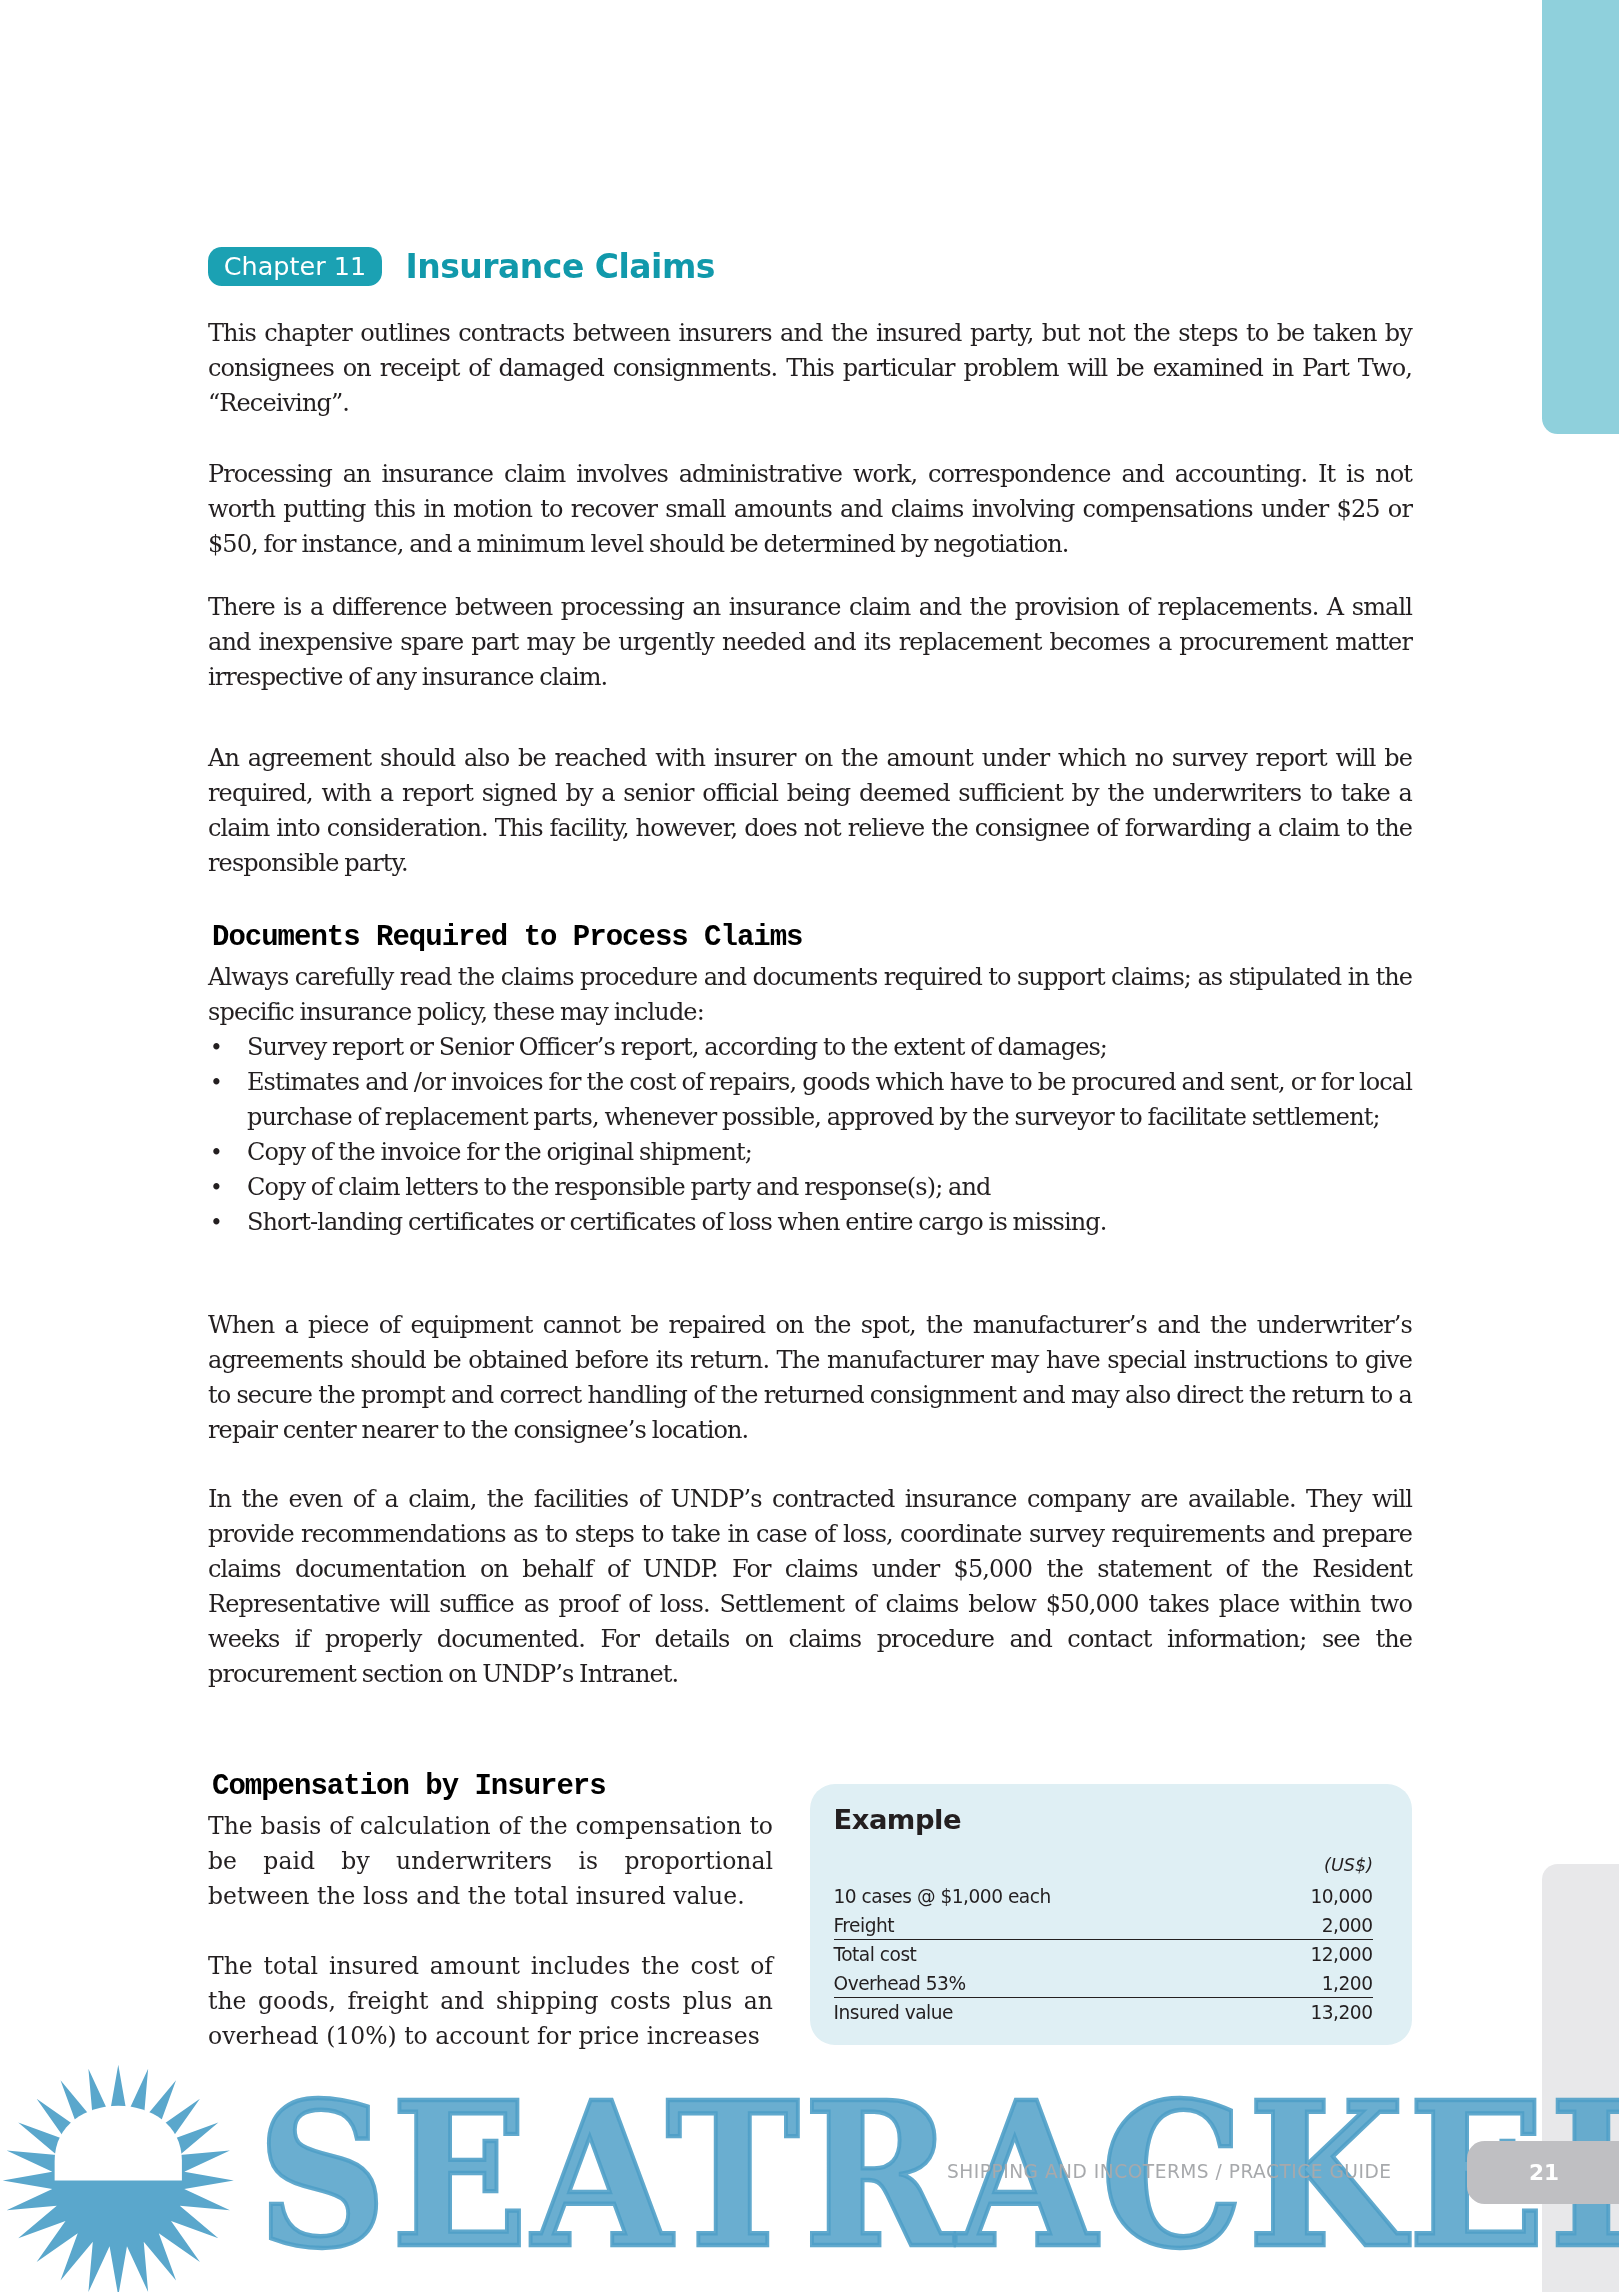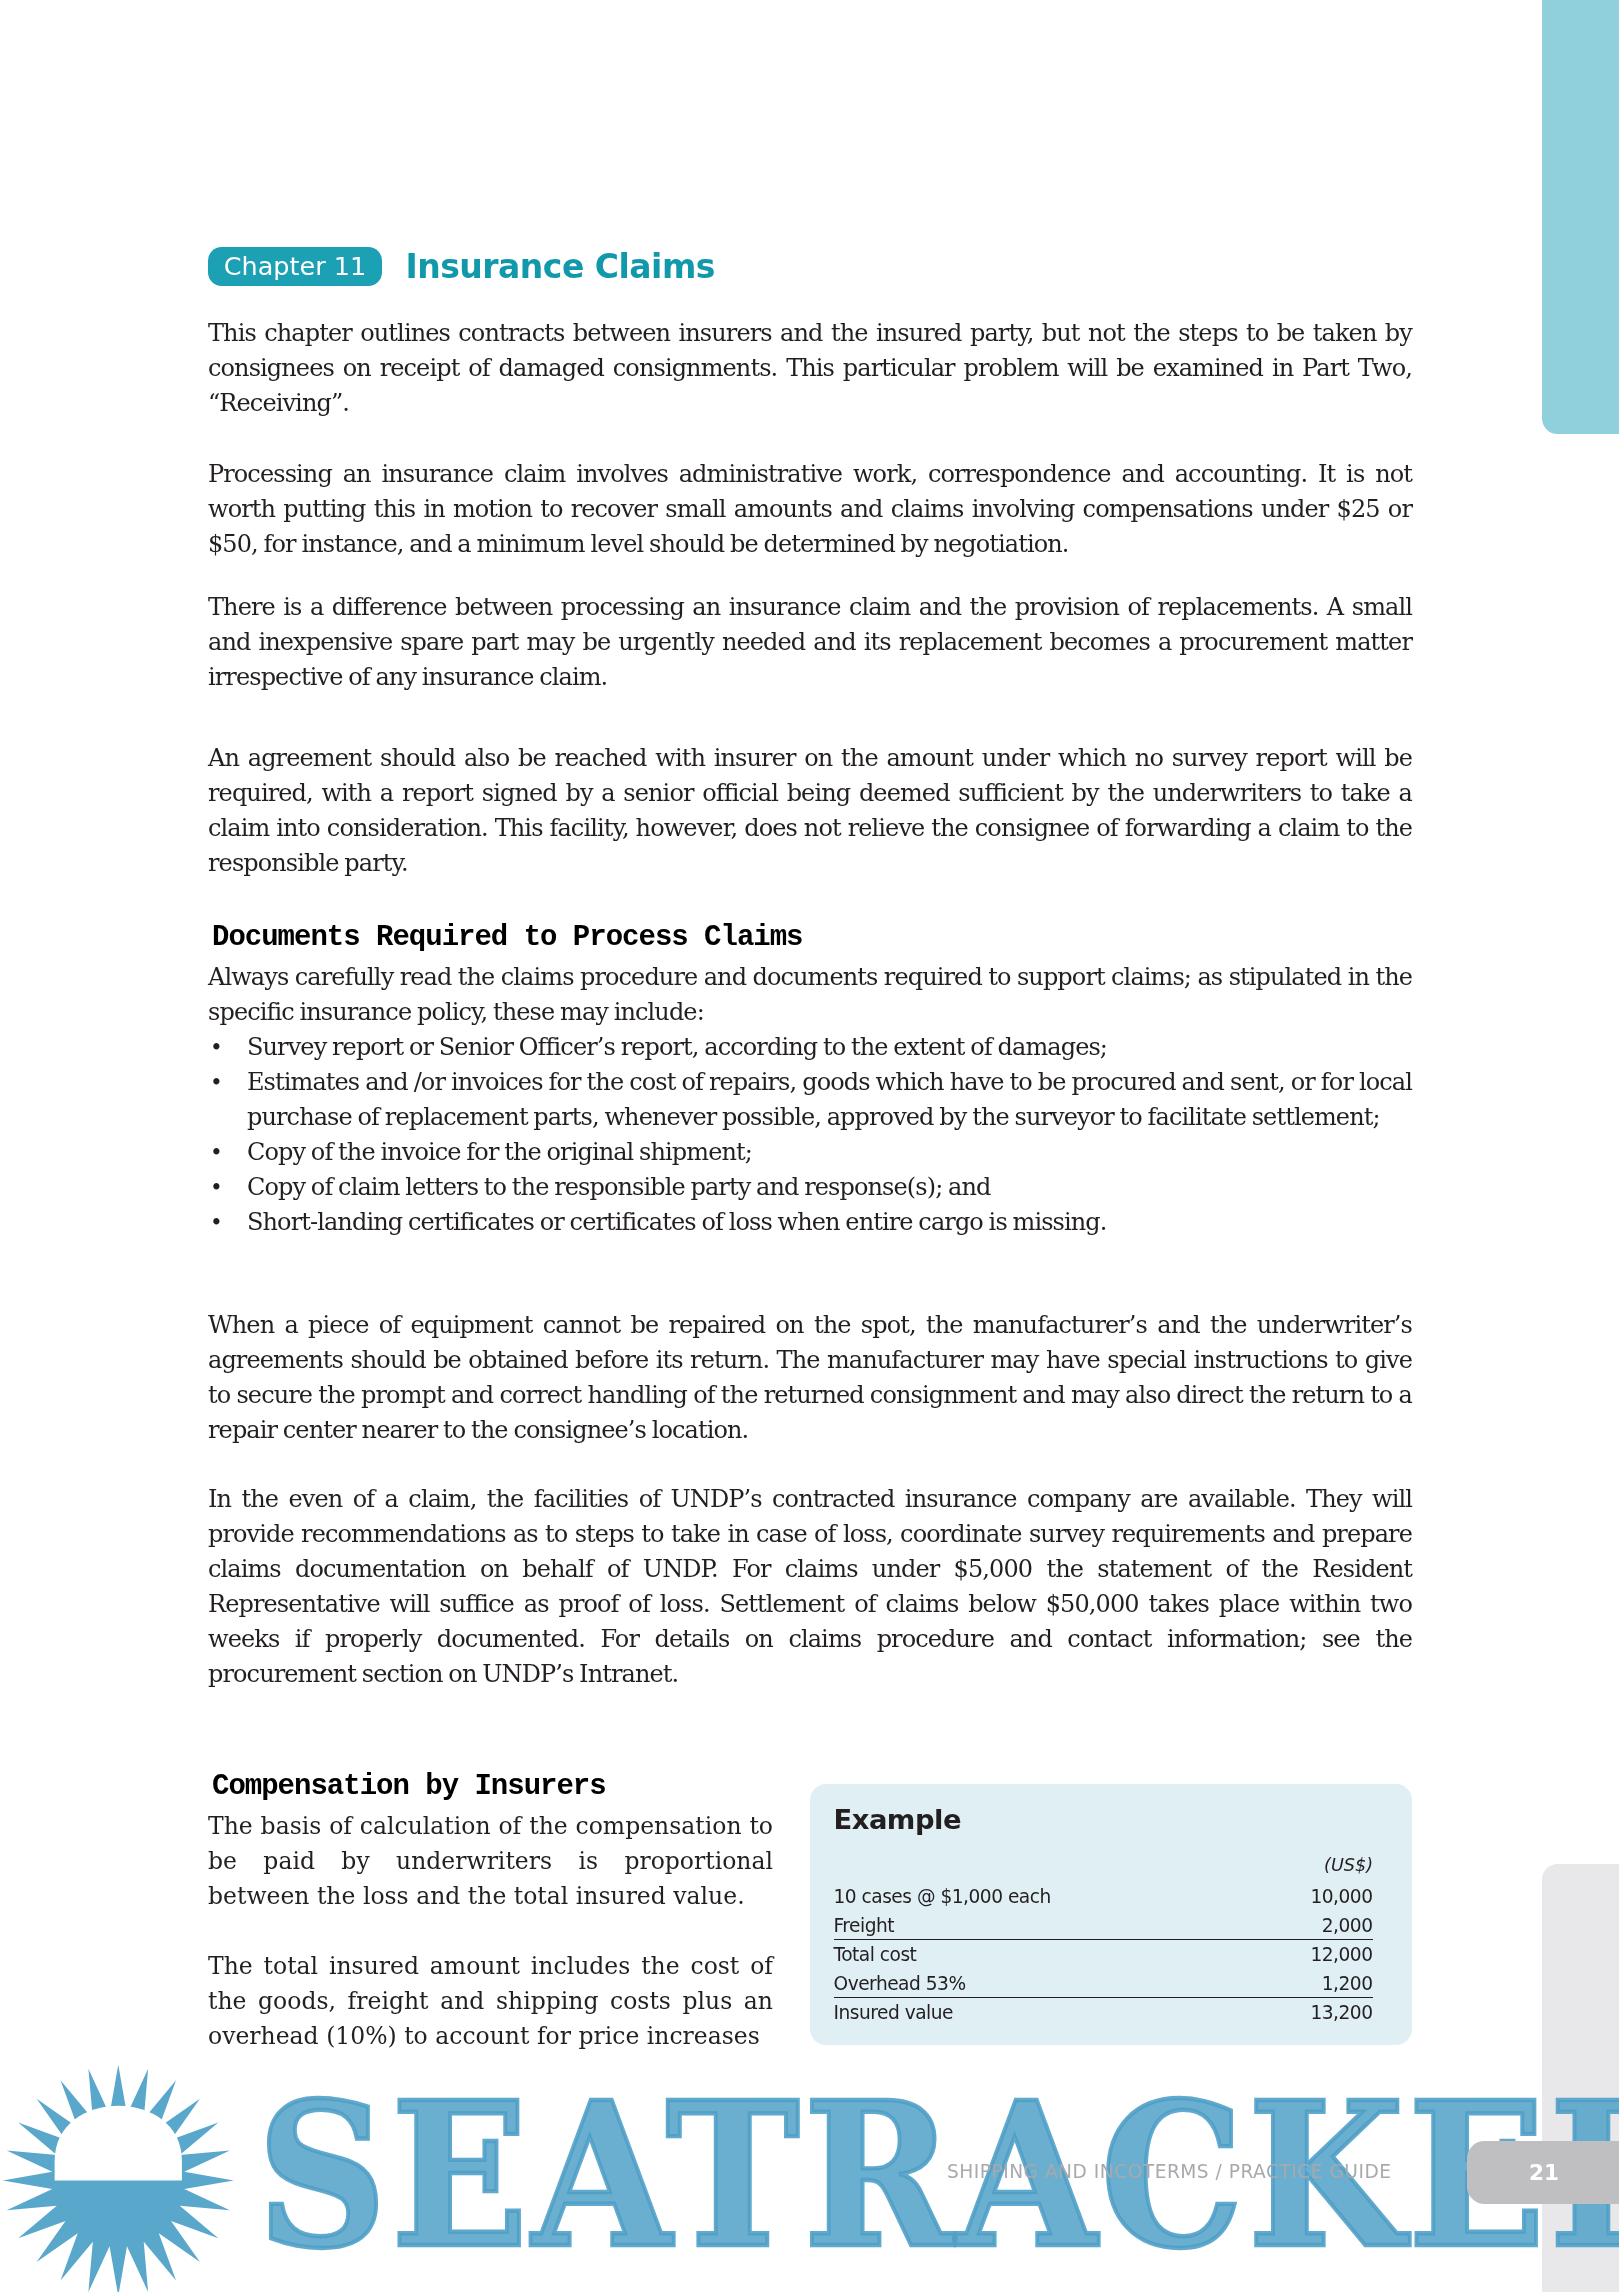--- a/index.html
+++ b/index.html
@@ -49,21 +49,21 @@
     font-size: 24px; line-height: 35px; text-align: justify;
     letter-spacing: -0.9px; word-spacing: -1px;
   }
   ul.bullets li .bullet {
     position: absolute; left: 2px; top: 0; font-size: 21.6px;
   }
   .comp-col { position: absolute; left: 0; top: 1764px; width: 565px; }
   .comp-col .body-text { letter-spacing: 0; word-spacing: 0; font-size: 23.5px; }
   .example-box {
     position: absolute; left: 602px; top: 1784px; width: 602px; height: 261px;
-    background: #dfeff4; border-radius: 16px;
+    background: #dfeff4; border-radius: 25px;
     font-family: "DejaVu Sans", "Liberation Sans", sans-serif;
   }
   .example-title {
     position: absolute; left: 23.5px; top: 19.6px; font-weight: bold; font-size: 27.4px; color: #231f20;
     letter-spacing: -0.5px;
   }
   .example-unit {
     position: absolute; right: 39px; top: 71px; font-style: italic; font-size: 17.6px;
   }
   .example-table { position: absolute; left: 23.5px; top: 98px; width: 539px; }

